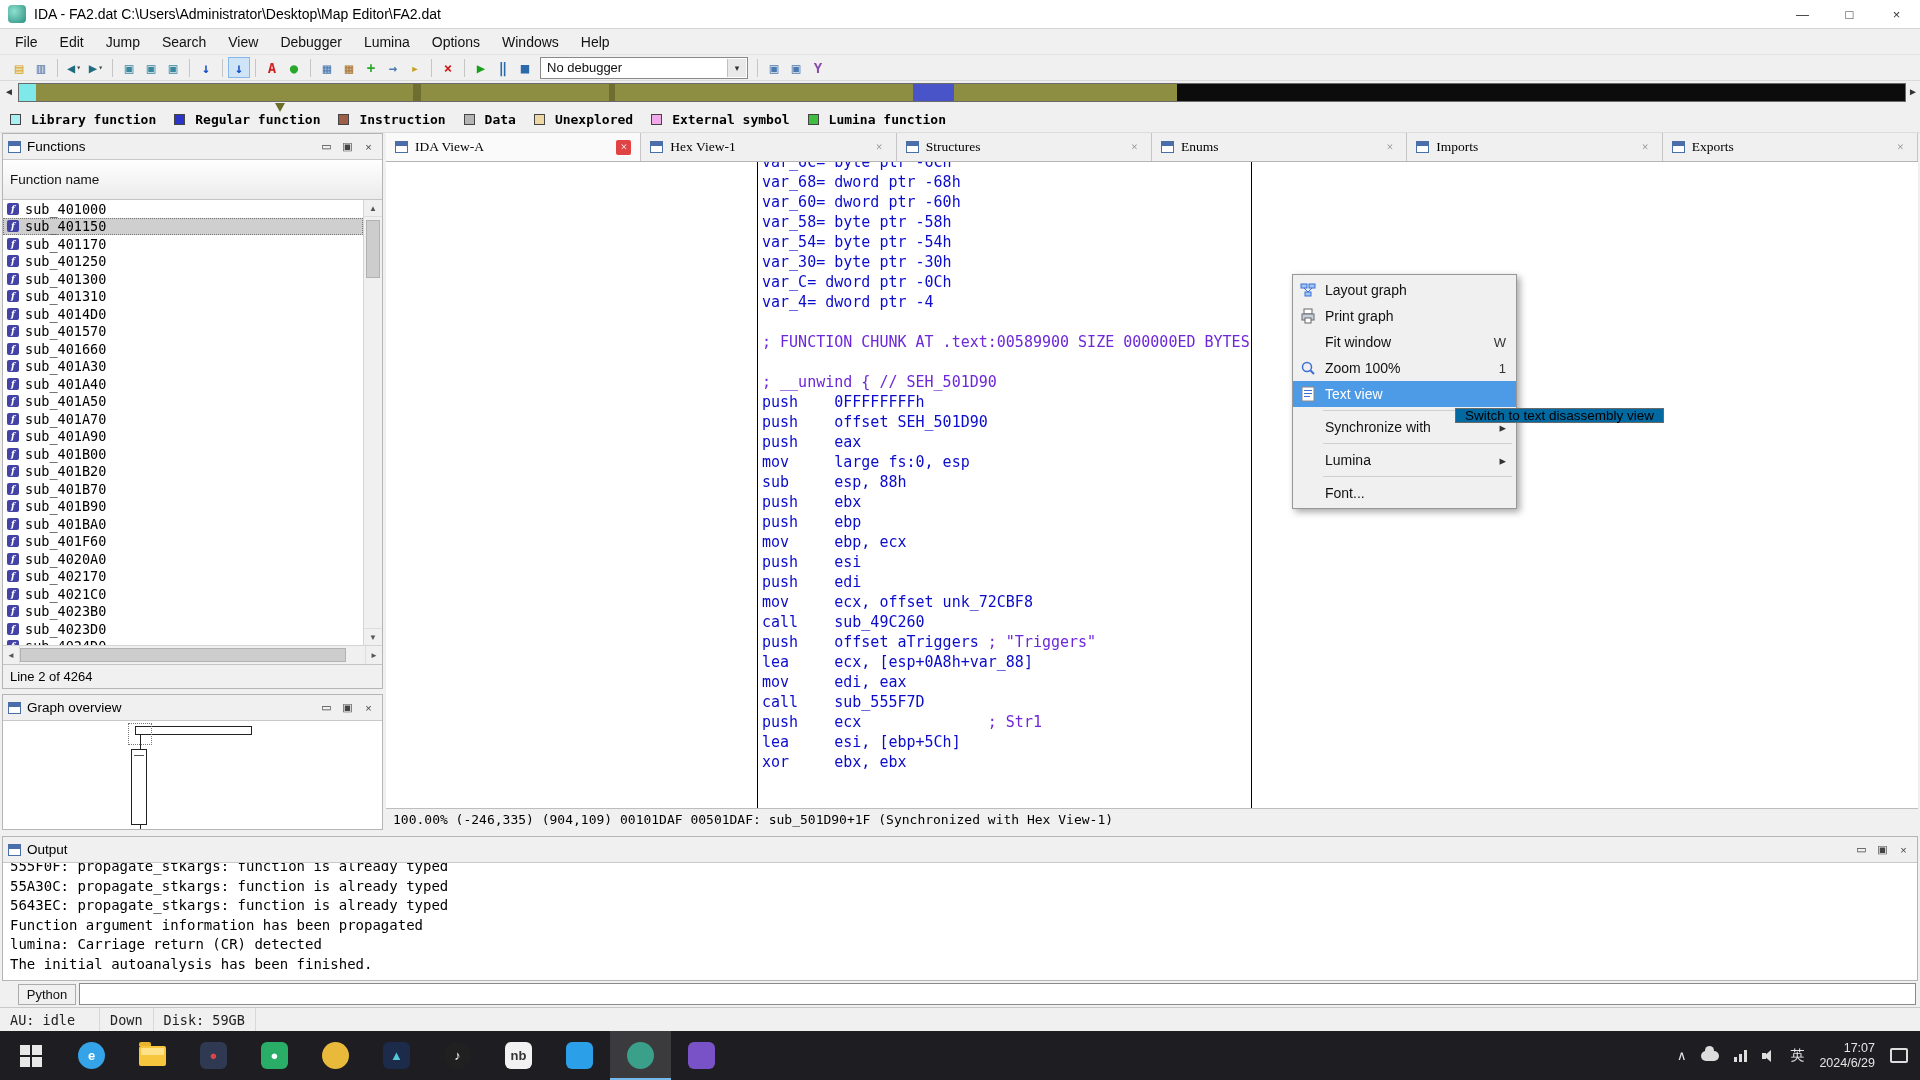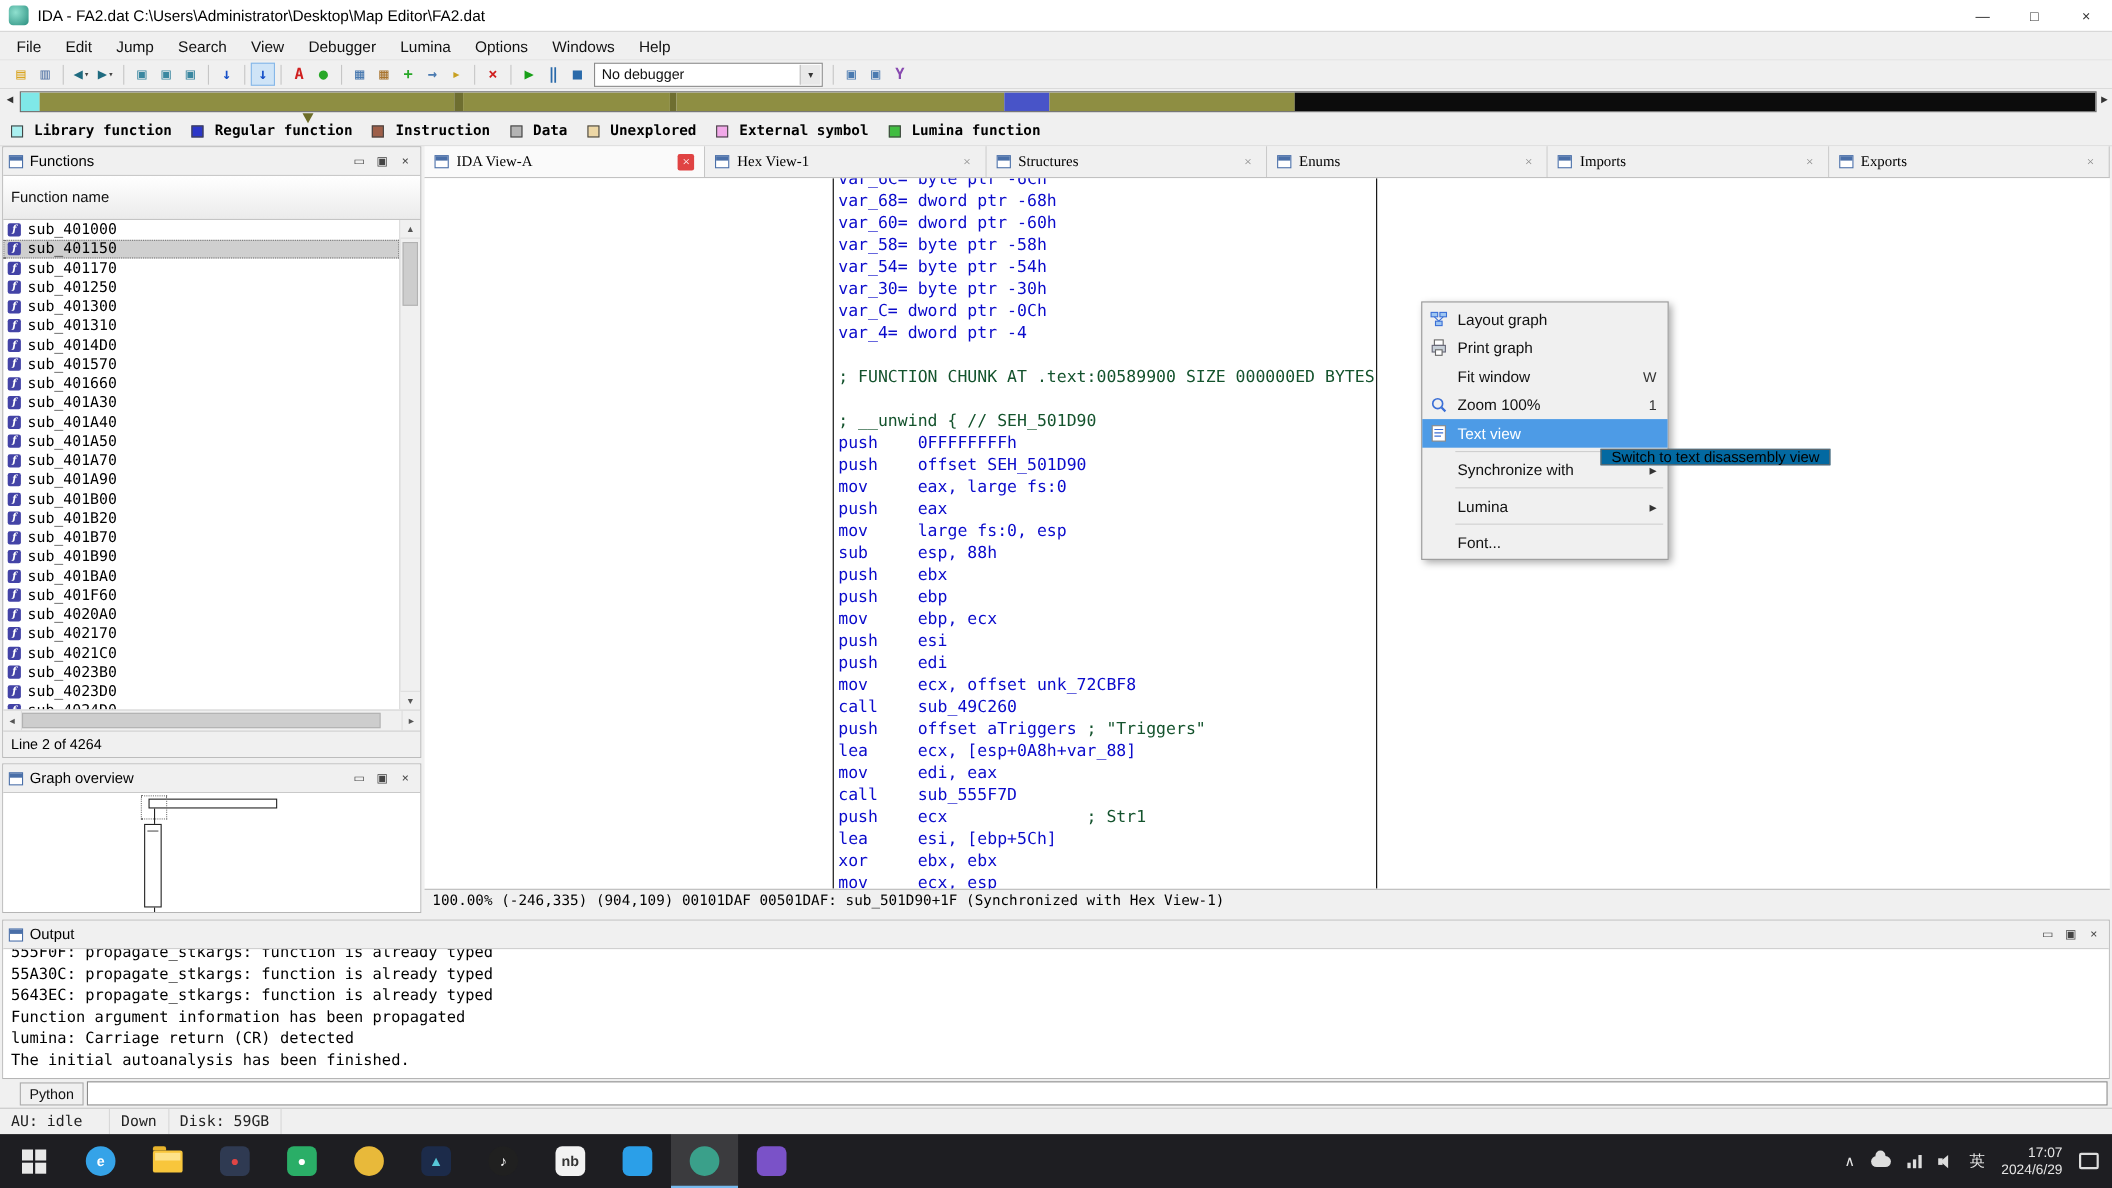--- a/index.html
+++ b/index.html
@@ -85,21 +85,21 @@
   .tab.active{background:#fafafa}
   .tab-close{margin-left:auto;width:15px;height:15px;display:flex;align-items:center;justify-content:center;font-size:12px;color:#888}
   .tab-close.red{background:#e04343;color:#fff;border-radius:2px}
   .view{position:absolute;left:386px;top:162px;width:1532px;height:646px;background:#fff;overflow:hidden}
   .node-line{position:absolute;top:0;bottom:0;width:1px;background:#000}
   .node-line.l{left:371px}
   .node-line.r{left:865px}
   .asm{position:absolute;left:376px;top:-10px}
   .asm-line{height:20px;white-space:pre;font-family:"DejaVu Sans Mono","Liberation Mono",monospace;font-size:15px;line-height:20px}
   .asm-code{color:#0b0bcb}
-  .asm-comment{color:#14532d}
+  .asm-comment{color:#6d28d9}
   .view-status{position:absolute;left:386px;top:808px;width:1532px;height:22px;background:#f0f0f0;border-top:1px solid #bdbdbd;font-size:13px;display:flex;align-items:center;padding-left:7px;color:#000}
 
   
   .out-panel{left:2px;top:836px;width:1916px;height:145px}
   .out-content{flex:1;position:relative;background:#fff;overflow:hidden}
   .out-lines{position:absolute;left:7px;top:-6px;right:0}
   .out-line{height:19.5px;line-height:19.5px;font-family:"DejaVu Sans Mono","Liberation Mono",monospace;font-size:14px;color:#000;white-space:pre}
 
   
   .python-row{position:absolute;left:2px;top:981px;width:1916px;height:26px;display:flex;align-items:center;background:#f0f0f0}
@@ -500,39 +500,37 @@
         <div class="asm-line"><span class="asm-code">var_54= byte ptr -54h</span></div>
         <div class="asm-line"><span class="asm-code">var_30= byte ptr -30h</span></div>
         <div class="asm-line"><span class="asm-code">var_C= dword ptr -0Ch</span></div>
         <div class="asm-line"><span class="asm-code">var_4= dword ptr -4</span></div>
         <div class="asm-line"><span>&nbsp;</span></div>
         <div class="asm-line"><span class="asm-comment">; FUNCTION CHUNK AT .text:00589900 SIZE 000000ED BYTES</span></div>
         <div class="asm-line"><span>&nbsp;</span></div>
         <div class="asm-line"><span class="asm-comment">; __unwind { // SEH_501D90</span></div>
         <div class="asm-line"><span class="asm-code">push    0FFFFFFFFh</span></div>
         <div class="asm-line"><span class="asm-code">push    offset SEH_501D90</span></div>
-        <div class="asm-line"><span class="asm-code">mov     eax, large fs:0</span></div>
         <div class="asm-line"><span class="asm-code">push    eax</span></div>
         <div class="asm-line"><span class="asm-code">mov     large fs:0, esp</span></div>
         <div class="asm-line"><span class="asm-code">sub     esp, 88h</span></div>
         <div class="asm-line"><span class="asm-code">push    ebx</span></div>
         <div class="asm-line"><span class="asm-code">push    ebp</span></div>
         <div class="asm-line"><span class="asm-code">mov     ebp, ecx</span></div>
         <div class="asm-line"><span class="asm-code">push    esi</span></div>
         <div class="asm-line"><span class="asm-code">push    edi</span></div>
         <div class="asm-line"><span class="asm-code">mov     ecx, offset unk_72CBF8</span></div>
         <div class="asm-line"><span class="asm-code">call    sub_49C260</span></div>
         <div class="asm-line"><span class="asm-code">push    offset aTriggers </span><span class="asm-comment">; "Triggers"</span></div>
         <div class="asm-line"><span class="asm-code">lea     ecx, [esp+0A8h+var_88]</span></div>
         <div class="asm-line"><span class="asm-code">mov     edi, eax</span></div>
         <div class="asm-line"><span class="asm-code">call    sub_555F7D</span></div>
         <div class="asm-line"><span class="asm-code">push    ecx              </span><span class="asm-comment">; Str1</span></div>
         <div class="asm-line"><span class="asm-code">lea     esi, [ebp+5Ch]</span></div>
         <div class="asm-line"><span class="asm-code">xor     ebx, ebx</span></div>
-        <div class="asm-line"><span class="asm-code">mov     ecx, esp</span></div>
       </div>
   </div>
   <div class="view-status mono">100.00% (-246,335) (904,109) 00101DAF 00501DAF: sub_501D90+1F (Synchronized with Hex View-1)</div>
 
   <div class="panel out-panel">
     <div class="panel-titlebar">
       <div class="p-ic"></div>
       <div class="panel-title">Output</div>
       <div class="panel-btns">
           <div class="pbtn">▭</div>

